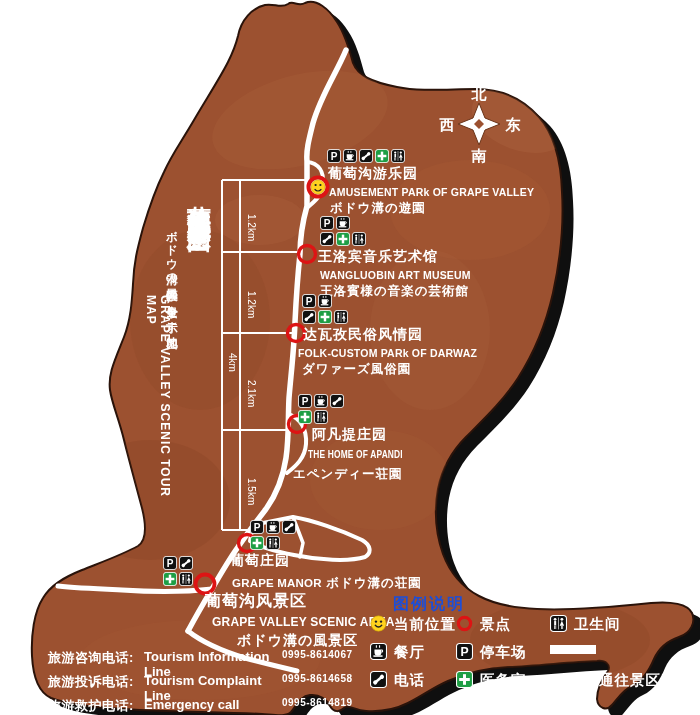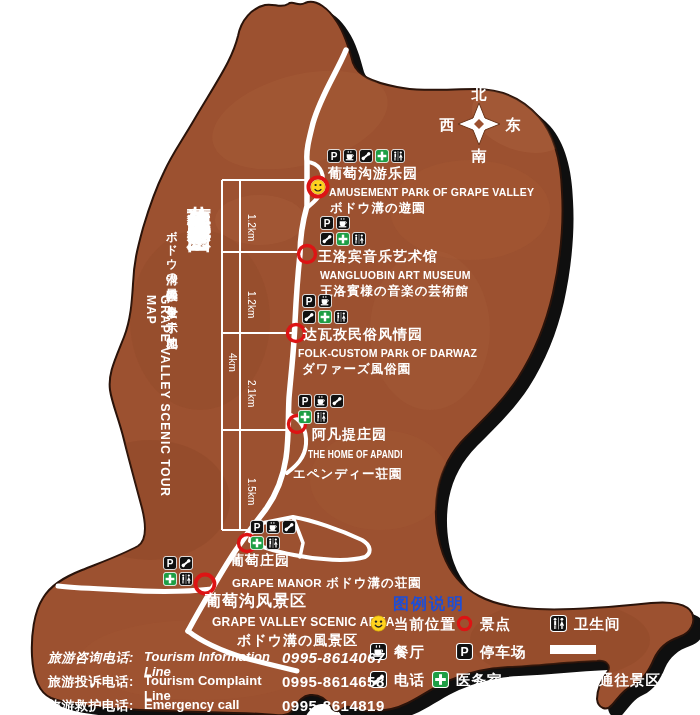--- a/index.html
+++ b/index.html
@@ -17,21 +17,21 @@
   .mic svg{display:block;width:100%;height:100%;}
   .legend-item{position:absolute;display:flex;gap:7px;color:#fff;}
   .legend-item .mic{width:17px;height:17px;flex:none;}
   .legend-item .lab{font-size:14.5px;font-weight:bold;letter-spacing:1px;}
   .road-swatch{width:46px;height:9px;background:#fff;flex:none;}
   .vtext{position:absolute;color:#fff;writing-mode:vertical-rl;text-orientation:upright;}
   .vlat{position:absolute;color:#fff;writing-mode:vertical-rl;}
   .hotline{position:absolute;left:48px;display:flex;color:#fff;font-weight:bold;}
   .hotline .zh{width:96px;font-size:13px;letter-spacing:.5px;}
   .hotline .en{width:138px;font-size:13px;}
-  .hotline .num{font-size:15px;letter-spacing:.5px;}
+  .hotline .num{font-size:10px;letter-spacing:.5px;}
   .lgtitle{font-size:16px;font-weight:bold;letter-spacing:2px;}
 </style>
 </head>
 <body>
 
 <div id="canvas">
 
   <svg id="mapsvg" width="700" height="715" viewBox="0 0 700 715">
     <defs>
       <clipPath id="mapclip">
@@ -523,32 +523,32 @@
           <rect x="0.5" y="0.5" width="15" height="15" rx="3" fill="#111" stroke="#fff"></rect>
           <g fill="#fff" transform="rotate(-40 8 8)">
             <rect x="3" y="6.9" width="10" height="2.4" rx="1.2"></rect>
             <circle cx="3.9" cy="8.1" r="2"></circle>
             <circle cx="12.1" cy="8.1" r="2"></circle>
           </g>
         </svg>
       </span>
     <span class="lab">电话</span>
   </div>
-  <div class="legend-item" style="left:432px;top:671px;">
+  <div class="legend-item" style="left:456px;top:671px;">
     <span class="mic">
         <svg viewBox="0 0 16 16">
           <rect x="0.5" y="0.5" width="15" height="15" rx="3" fill="#1e9e45" stroke="#fff"></rect>
           <rect x="6.6" y="3" width="2.8" height="10" fill="#fff"></rect>
           <rect x="3" y="6.6" width="10" height="2.8" fill="#fff"></rect>
         </svg>
       </span>
     <span class="lab">医务室</span>
   </div>
 
-  <div class="hotline" style="top:649px;font-style:italic;">
+  <div class="hotline" style="top:649px;">
     <span class="zh">旅游咨询电话:</span>
     <span class="en">Tourism Information Line</span>
     <span class="num">0995-8614067</span>
   </div>
   <div class="hotline" style="top:673px;">
     <span class="zh">旅游投诉电话:</span>
     <span class="en">Tourism  Complaint  Line</span>
     <span class="num">0995-8614658</span>
   </div>
   <div class="hotline" style="top:697px;">

